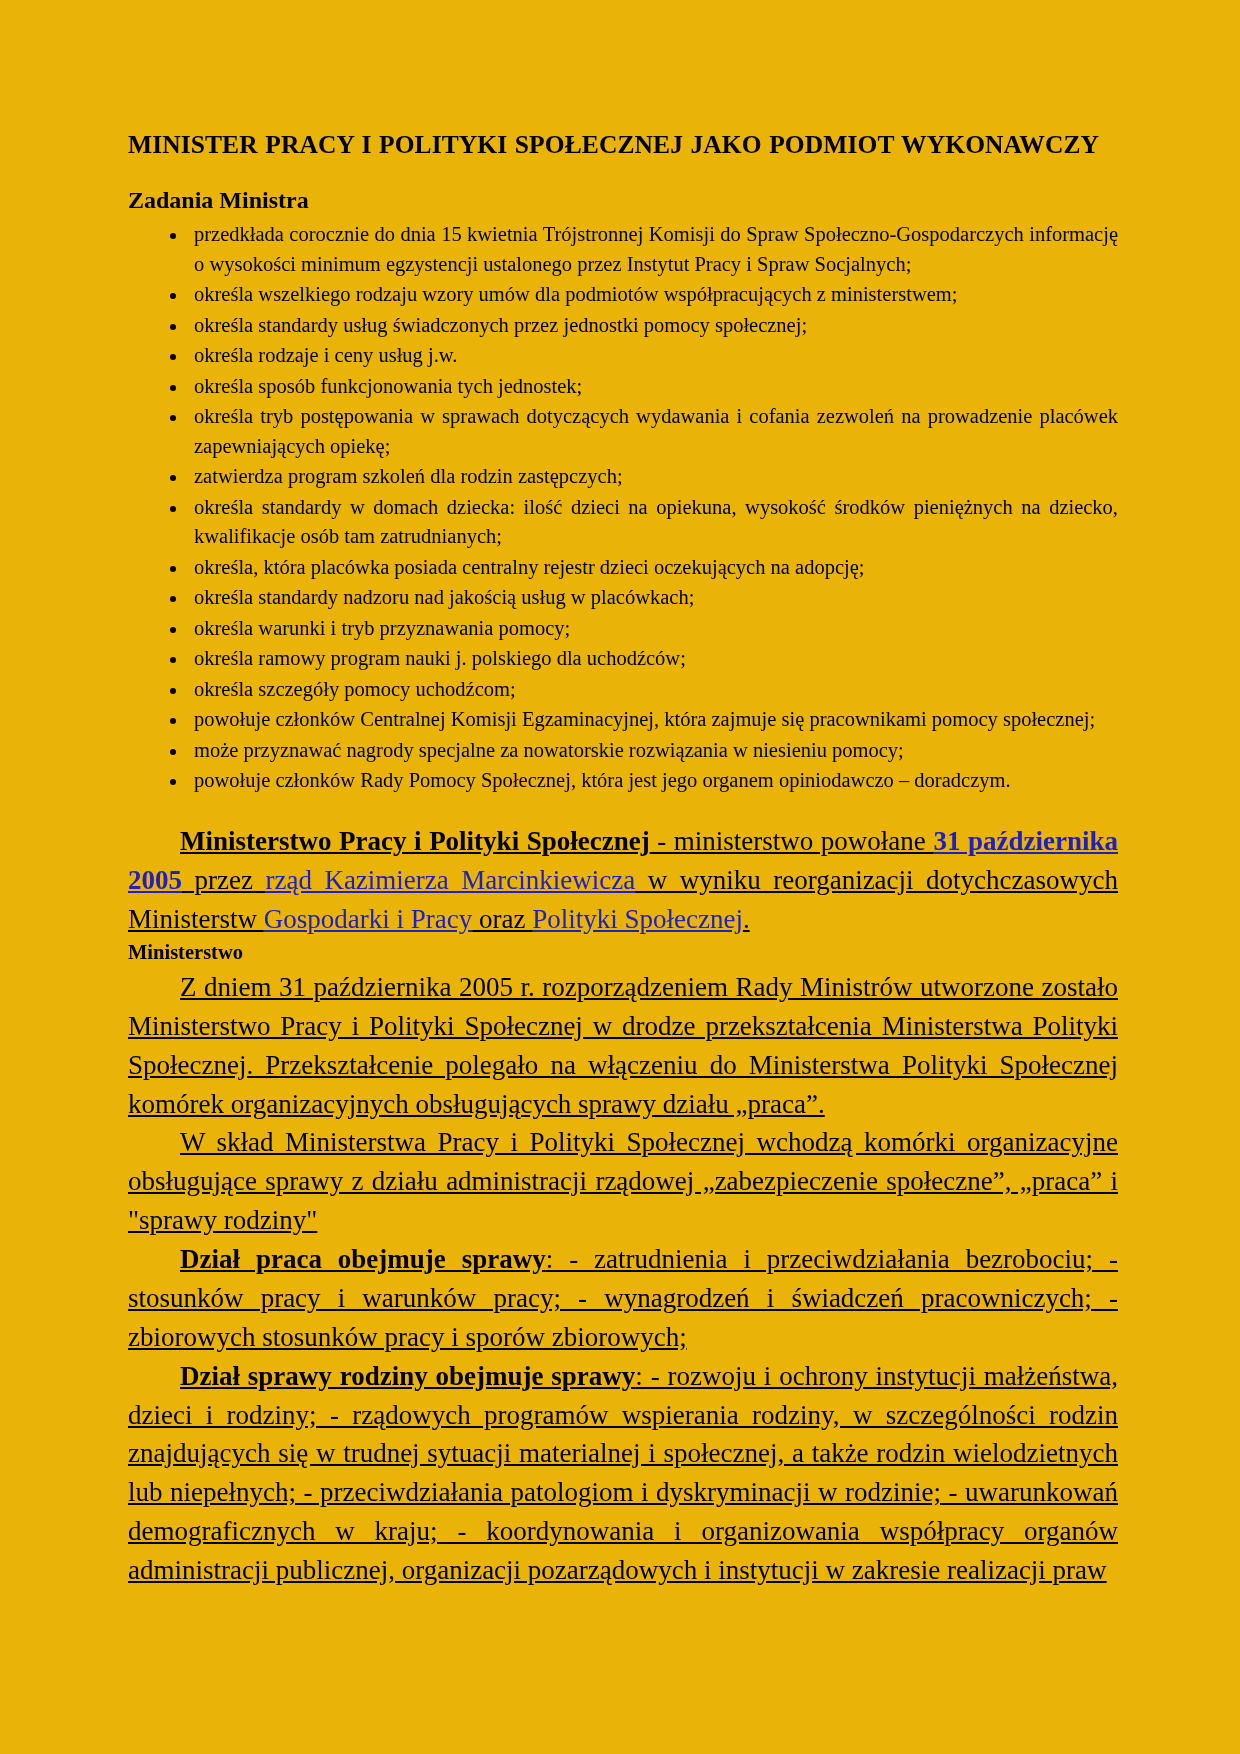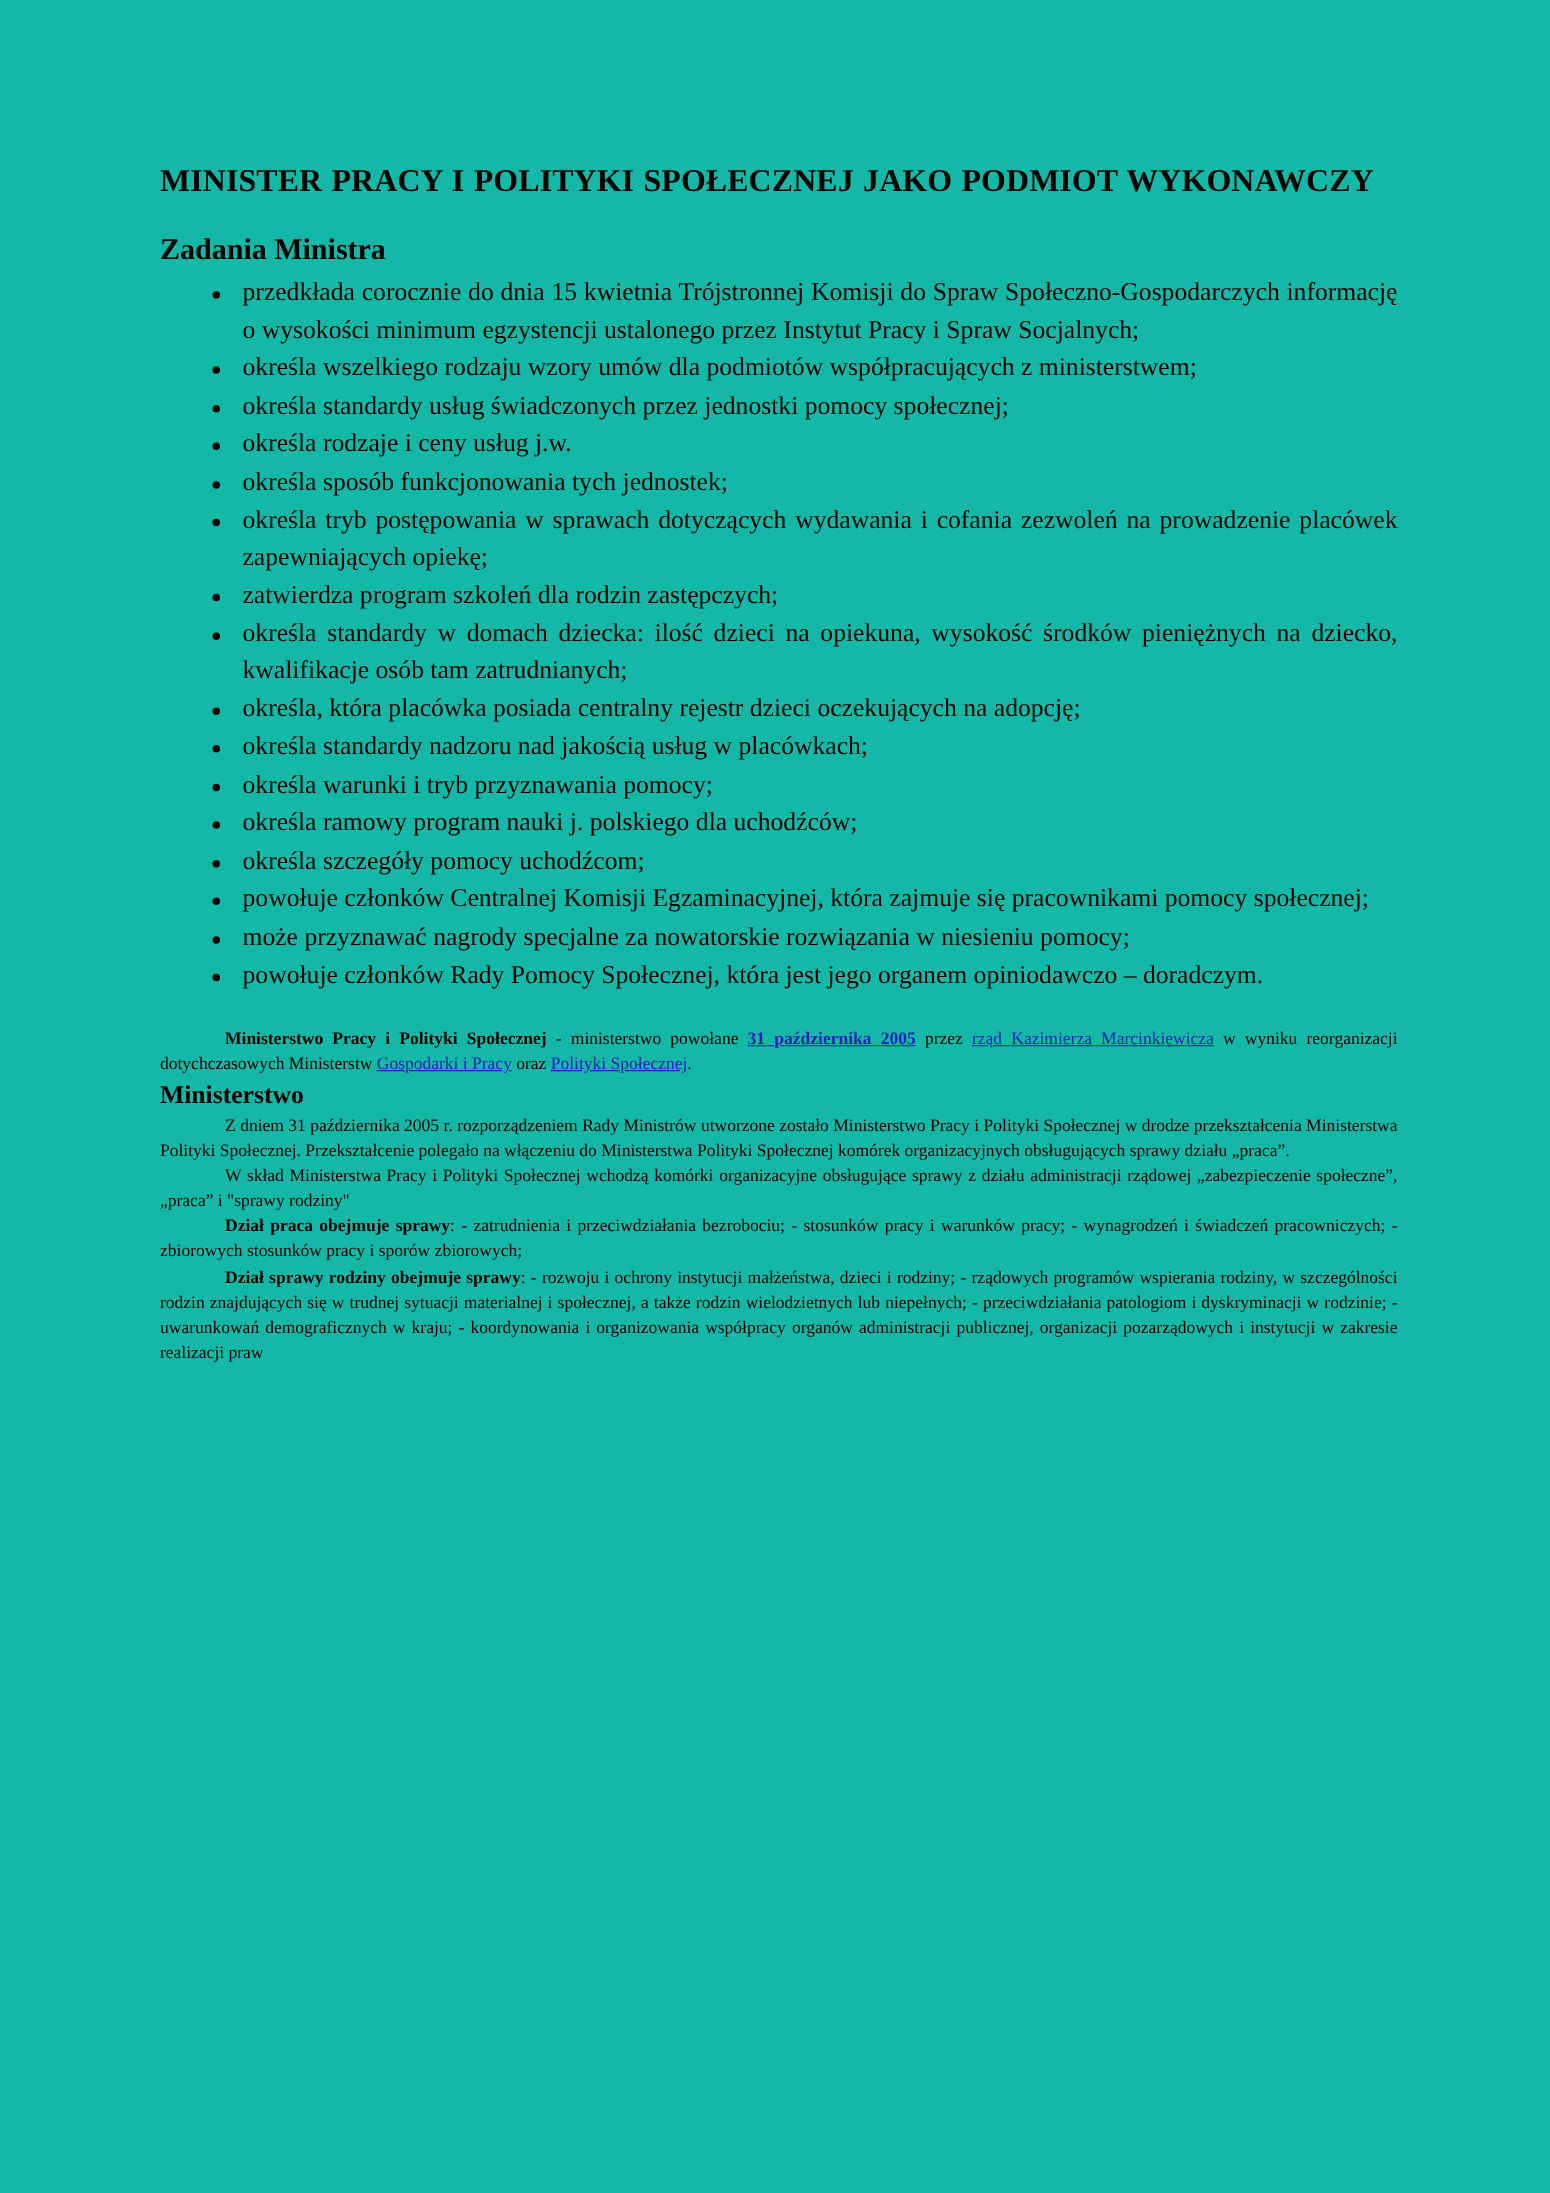--- a/index.html
+++ b/index.html
@@ -14,21 +14,21 @@
     font-family: "Liberation Serif", "DejaVu Serif", serif;
     color: #000000;
     -webkit-font-smoothing: none;
   }
   .page {
     position: relative;
     width: 1240px;
     height: 1754px;
     box-sizing: border-box;
     padding: 128px 122px 60px 128px;
-    background: #14b8a6;
+    background: #eab308;
   }
   .doc-title {
     font-size: 25.5px;
     font-weight: bold;
     line-height: 1.32;
     letter-spacing: 0.1px;
     margin: 0 0 22px 0;
     text-align: left;
     word-spacing: 1px;
   }
@@ -59,25 +59,26 @@
     top: 13px;
     width: 6px;
     height: 6px;
     background: #000;
     border-radius: 50%;
   }
   ul.task-list > li.nojust {
     text-align: left;
   }
   p.body-par {
-    font-size: 14px;
+    font-size: 27px;
     line-height: 1.44;
     margin: 0;
     text-align: justify;
     text-justify: inter-word;
+    text-decoration: underline;
   }
   p.indent {
     text-indent: 52px;
   }
   .b { font-weight: bold; }
   a.doclink {
     color: #2020c0;
     text-decoration: underline;
   }
   a.doclink.strong {

